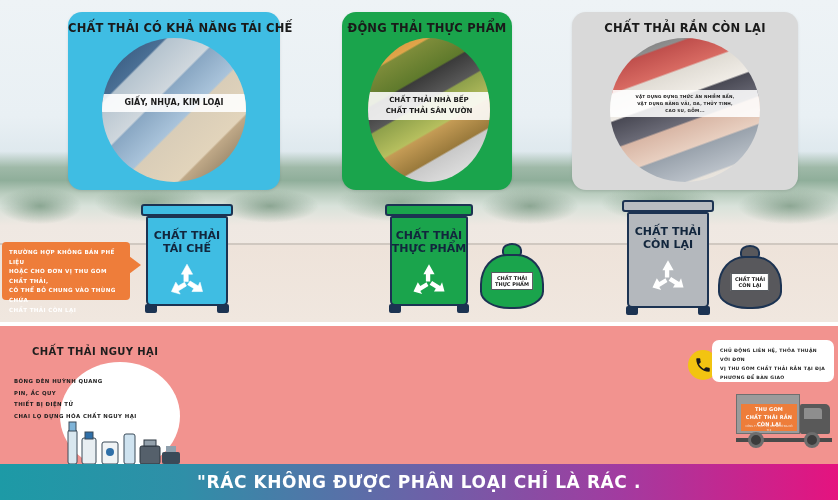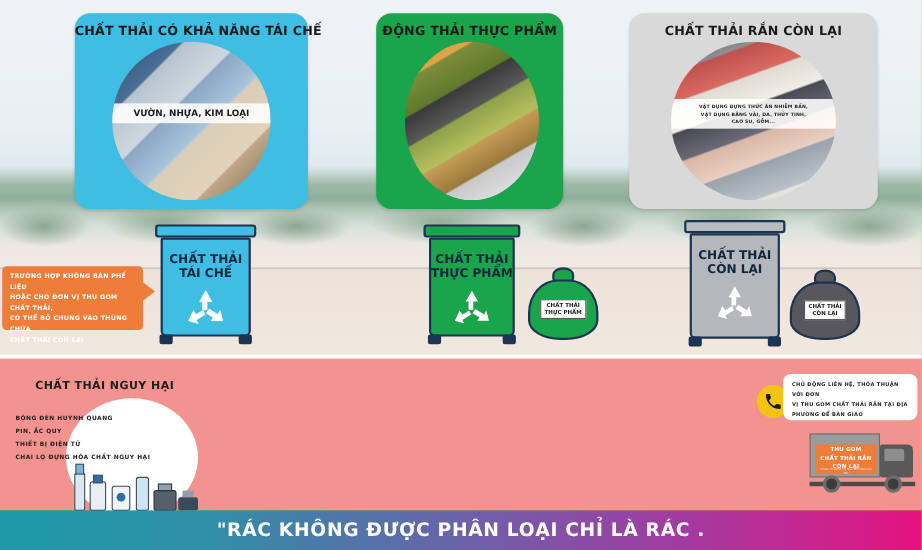--- a/index.html
+++ b/index.html
@@ -4,21 +4,21 @@
 <style>
   * { box-sizing: border-box; margin: 0; padding: 0; }
   html, body {
     width: 838px; height: 500px;
     font-family: "DejaVu Sans", "Liberation Sans", sans-serif;
     overflow: hidden;
   }
   #poster {
     position: relative;
     width: 838px; height: 500px;
-    background: #84cc16;
+    background: #a16207;
   }
 
   
   .top-scene {
     position: absolute; left: 0; top: 0; width: 838px; height: 322px;
     background:
       linear-gradient(to bottom,
         #eef3f6 0%, #e9f0f4 36%, #dfe9ee 47%,
         #9fb9a8 52%, #8fae9a 56%,
         #b9ccbe 60%, #d8e2da 64%,
@@ -268,28 +268,32 @@
   <div class="top-scene">
     <div class="treeline"></div>
     <div class="ground-line"></div>
     <div class="ground"></div>
 
     <div class="card" id="card-recyclable">
       <div class="card-title">CHẤT THẢI CÓ KHẢ NĂNG TÁI CHẾ</div>
     </div>
     <div class="card-photo" id="photo-recyclable">
       <div class="collage-recy"></div>
-      <div class="overlaytext" style="top:56px;font-size:8px;line-height:12px;padding:3px 0;">VƯỜN, NHỰA, KIM LOẠI</div>
+      <div class="overlaytext" style="top:56px;font-size:8px;line-height:12px;padding:3px 0;">GIẤY, NHỰA, KIM LOẠI</div>
     </div>
 
     <div class="card" id="card-food">
       <div class="card-title">ĐỘNG THẢI THỰC PHẨM</div>
     </div>
     <div class="card-photo" id="photo-food">
       <div class="collage-food"></div>
+      <div class="overlaytext" style="top:54px;font-size:7px;line-height:11px;padding:3px 0;">
+        <div>CHẤT THẢI NHÀ BẾP</div>
+        <div>CHẤT THẢI SÂN VƯỜN</div>
+      </div>
     </div>
 
     <div class="card" id="card-rest">
       <div class="card-title">CHẤT THẢI RẮN CÒN LẠI</div>
     </div>
     <div class="card-photo" id="photo-rest">
       <div class="collage-rest"></div>
       <div class="overlaytext" style="top:52px;font-size:4.2px;line-height:7px;padding:3px 0;letter-spacing:.2px;">
         <div>VẬT DỤNG ĐỰNG THỨC ĂN NHIỄM BẨN,</div>
         <div>VẬT DỤNG BẰNG VẢI, DA, THỦY TINH,</div>

